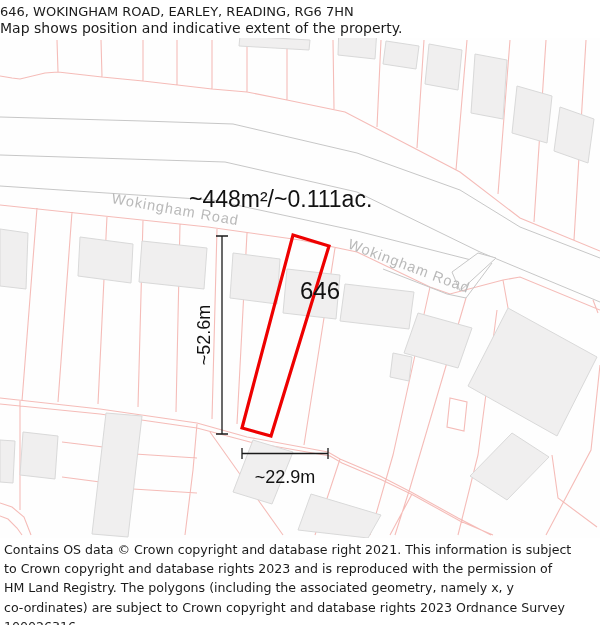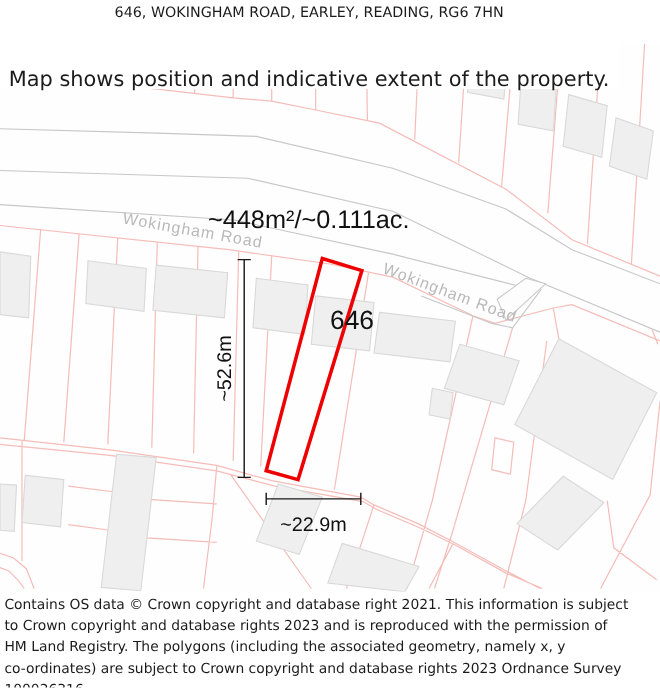--- a/index.html
+++ b/index.html
@@ -1,21 +1,21 @@
 <!DOCTYPE html>
 <html><head>
 <meta charset="utf-8">
 <style>
   html,body{margin:0;padding:0;background:#fff;}
   body{width:600px;height:625px;position:relative;overflow:hidden;
        font-family:"DejaVu Sans",sans-serif;color:#1b1b1b;}
-  .header{position:absolute;top:0;left:0;width:562px;text-align:center;
+  .header{position:absolute;top:0;left:0;width:562px;
           background:#fff;z-index:3;padding-top:3px;}
   .title{font-size:13px;line-height:17px;}
-  .subtitle{font-size:19px;line-height:17px;margin-top:44px;}
+  .subtitle{font-size:14px;line-height:17px;}
   .map-wrap{position:absolute;top:38px;left:0;width:600px;height:500px;z-index:1;}
   .footer{position:absolute;top:538px;left:0;width:592px;padding:2px 4px 0 4px;
           background:#fff;z-index:3;font-size:12.6px;line-height:19.2px;
           white-space:pre-line;}
   
   .pl{fill:none;stroke:#f5bcb8;stroke-width:1.1px;}
   .rd{fill:none;stroke:#c7c7c7;stroke-width:1px;}
   .bld{fill:#f0efef;stroke:#d9d9d9;stroke-width:1px;}
   .island{fill:#fdfdfd;stroke:#c7c7c7;stroke-width:1px;}
   .notch{fill:#fff;stroke:#f5bcb8;stroke-width:1.1px;}

